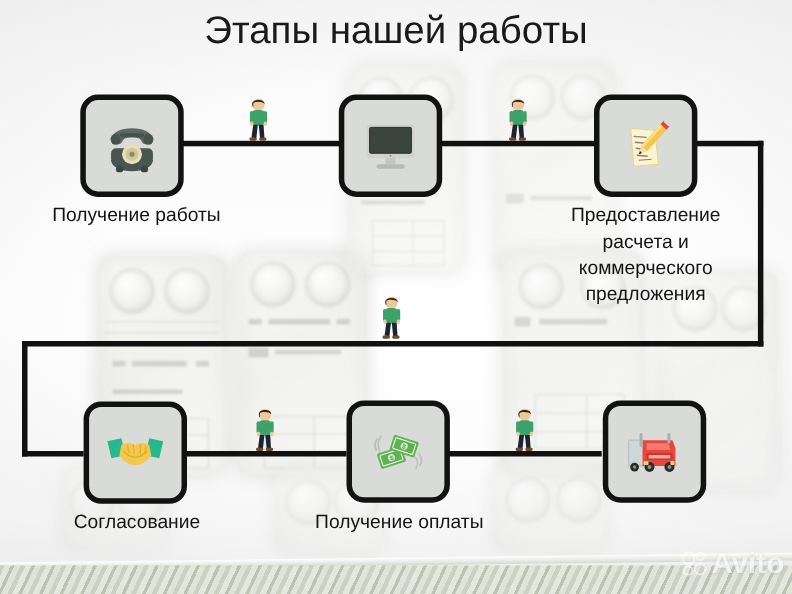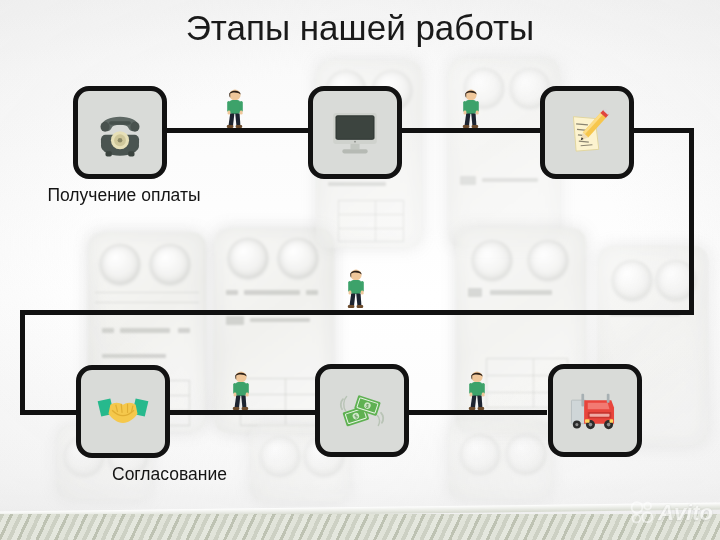--- a/index.html
+++ b/index.html
@@ -117,26 +117,25 @@
   .avito {
     position: absolute;
     right: 7px;
     bottom: 14px;
     display: flex;
     align-items: center;
     gap: 3px;
     opacity: 0.55;
   }
   .avito-word {
-    font-size: 22px;
+    font-size: 27px;
     line-height: 27px;
     color: #ffffff;
     font-weight: bold;
     text-shadow: 0 0 1px rgba(180,182,178,0.85), 0 1px 2px rgba(170,172,168,0.7);
-    font-style: italic;
   }
   .bottom-strip {
     position: absolute;
     left: 0; right: 0; bottom: 0;
     height: 26px;
     background:
       repeating-linear-gradient(115deg,
         #c9cdbf 0px, #c9cdbf 4px,
         #e3e6dc 4px, #e3e6dc 9px,
         #b9bead 9px, #b9bead 12px,
@@ -267,21 +266,21 @@
         <circle cx="32" cy="40" r="10" fill="#e7e0b8"></circle>
         <circle cx="32" cy="40" r="6.5" fill="#cfc79a"></circle>
         <circle cx="32" cy="40" r="2.6" fill="#8e8a66"></circle>
         <path d="M12 24c0-6 9-10 20-10s20 4 20 10c0 4-3 6-6 6-3 0-4-2-5-4-1-2-4-3-9-3s-8 1-9 3c-1 2-2 4-5 4-3 0-6-2-6-6z" fill="#5d6763"></path>
         <ellipse cx="15.5" cy="25" rx="5" ry="5.5" fill="#49524e"></ellipse>
         <ellipse cx="48.5" cy="25" rx="5" ry="5.5" fill="#49524e"></ellipse>
         <rect x="20" y="19" width="24" height="4" rx="2" fill="#46504c"></rect>
       </svg>
     </span>
   </div>
-  <div class="stage-label" style="left:13px; top:183px; width:222px;">Получение оплаты</div>
+  <div class="stage-label" style="left:13px; top:183px; width:222px;">Получение работы</div>
 
   <div class="stage-box" style="left:308px; top:86px;">
     <span>
       <svg class="icon-svg" viewBox="0 0 64 64" aria-hidden="true">
         <rect x="8" y="10" width="48" height="34" rx="3" fill="#cfd2cd"></rect>
         <rect x="11" y="13" width="42" height="26" rx="1.5" fill="#3c443f"></rect>
         <rect x="11" y="13" width="42" height="26" rx="1.5" fill="none" stroke="#2c332f" stroke-width="1"></rect>
         <rect x="27" y="44" width="10" height="6" fill="#c2c6c0"></rect>
         <rect x="18" y="50" width="28" height="4.5" rx="2" fill="#b6bab4"></rect>
         <circle cx="32" cy="41.6" r="1" fill="#8d918b"></circle>
@@ -302,36 +301,40 @@
           <rect x="33" y="9" width="8" height="30" fill="#f6c64c"></rect>
           <rect x="33" y="9" width="3" height="30" fill="#fcdc85"></rect>
           <rect x="33" y="5" width="8" height="5" fill="#e0453d"></rect>
           <rect x="33" y="3" width="8" height="3" rx="1.2" fill="#d8d8d8"></rect>
           <path d="M33 39 L41 39 L37 47 Z" fill="#f0dcb4"></path>
           <path d="M35.6 43.8 L38.4 43.8 L37 47 Z" fill="#2b2b2b"></path>
         </g>
       </svg>
     </span>
   </div>
+  <div class="stage-label" style="left:487px; top:183px; width:200px;">Предоставление
+расчета и
+коммерческого
+предложения</div>
 
   <div class="stage-box" style="left:76px; top:365px;">
     <span>
       <svg class="icon-svg" viewBox="0 0 64 64" aria-hidden="true">
         <path d="M4 20 L18 17 L22 34 L8 37 Z" fill="#27b98d"></path>
         <path d="M60 20 L46 17 L42 34 L56 37 Z" fill="#27b98d"></path>
         <path d="M18 24 C22 21, 28 21, 32 24 C36 21, 42 21, 46 24 L48 34 C44 40, 38 44, 32 44 C26 44, 20 40, 16 34 Z" fill="#f5c84c"></path>
         <path d="M20 30 C24 34, 28 36, 32 36 C36 36, 40 34, 44 30" stroke="#e0ae33" stroke-width="1.6" fill="none"></path>
         <path d="M24 24 L26 32" stroke="#e0ae33" stroke-width="1.3" fill="none"></path>
         <path d="M30 23 L31 33" stroke="#e0ae33" stroke-width="1.3" fill="none"></path>
         <path d="M37 23 L37 33" stroke="#e0ae33" stroke-width="1.3" fill="none"></path>
         <path d="M43 25 L41 33" stroke="#e0ae33" stroke-width="1.3" fill="none"></path>
       </svg>
     </span>
   </div>
-  <div class="stage-label" style="left:22px; top:462px; width:205px;text-align:right;">Согласование</div>
+  <div class="stage-label" style="left:22px; top:462px; width:205px;">Согласование</div>
 
   <div class="stage-box" style="left:315px; top:364px;">
     <span>
       <svg class="icon-svg" viewBox="0 0 64 64" aria-hidden="true">
         <g transform="rotate(-18 30 36)">
           <rect x="12" y="28" width="26" height="16" rx="1.5" fill="#5fb152"></rect>
           <rect x="14.5" y="30.4" width="21" height="11.2" rx="1" fill="none" stroke="#e9f5e6" stroke-width="1.1"></rect>
           <circle cx="25" cy="36" r="3.6" fill="#cfe8c8"></circle>
           <text x="25" y="38.6" font-size="6" text-anchor="middle" fill="#3f7f36" font-family="'Liberation Sans',sans-serif">$</text>
         </g>
@@ -341,20 +344,21 @@
           <circle cx="38" cy="26" r="3.6" fill="#cfe8c8"></circle>
           <text x="38" y="28.6" font-size="6" text-anchor="middle" fill="#3f7f36" font-family="'Liberation Sans',sans-serif">$</text>
         </g>
         <path d="M11 19 C8 22, 8 27, 10 30" stroke="#b9c4b6" stroke-width="2" fill="none" stroke-linecap="round"></path>
         <path d="M15 16 C11 20, 11 28, 14 32" stroke="#b9c4b6" stroke-width="1.6" fill="none" stroke-linecap="round"></path>
         <path d="M53 34 C56 37, 56 42, 54 45" stroke="#b9c4b6" stroke-width="2" fill="none" stroke-linecap="round"></path>
         <path d="M49 37 C52 40, 52 45, 50 48" stroke="#b9c4b6" stroke-width="1.6" fill="none" stroke-linecap="round"></path>
       </svg>
     </span>
   </div>
+  <div class="stage-label" style="left:258px; top:462px; width:210px;">Получение оплаты</div>
 
   <div class="stage-box" style="left:548px; top:364px;">
     <span>
       <svg class="icon-svg" viewBox="0 0 64 64" aria-hidden="true">
         <rect x="6" y="20" width="16" height="26" rx="1" fill="#cfd6d8"></rect>
         <rect x="6" y="20" width="16" height="26" rx="1" fill="none" stroke="#b4bdbf" stroke-width="1"></rect>
         <path d="M20 20 L50 20 L53 28 L53 46 L20 46 Z" fill="#e8453c"></path>
         <path d="M24 23 L46 23 L48 30 L24 30 Z" fill="#f27a72"></path>
         <rect x="24" y="33" width="26" height="7" rx="1" fill="#c9352f"></rect>
         <rect x="26" y="35" width="22" height="3.4" rx="0.8" fill="#f0a9a3"></rect>

